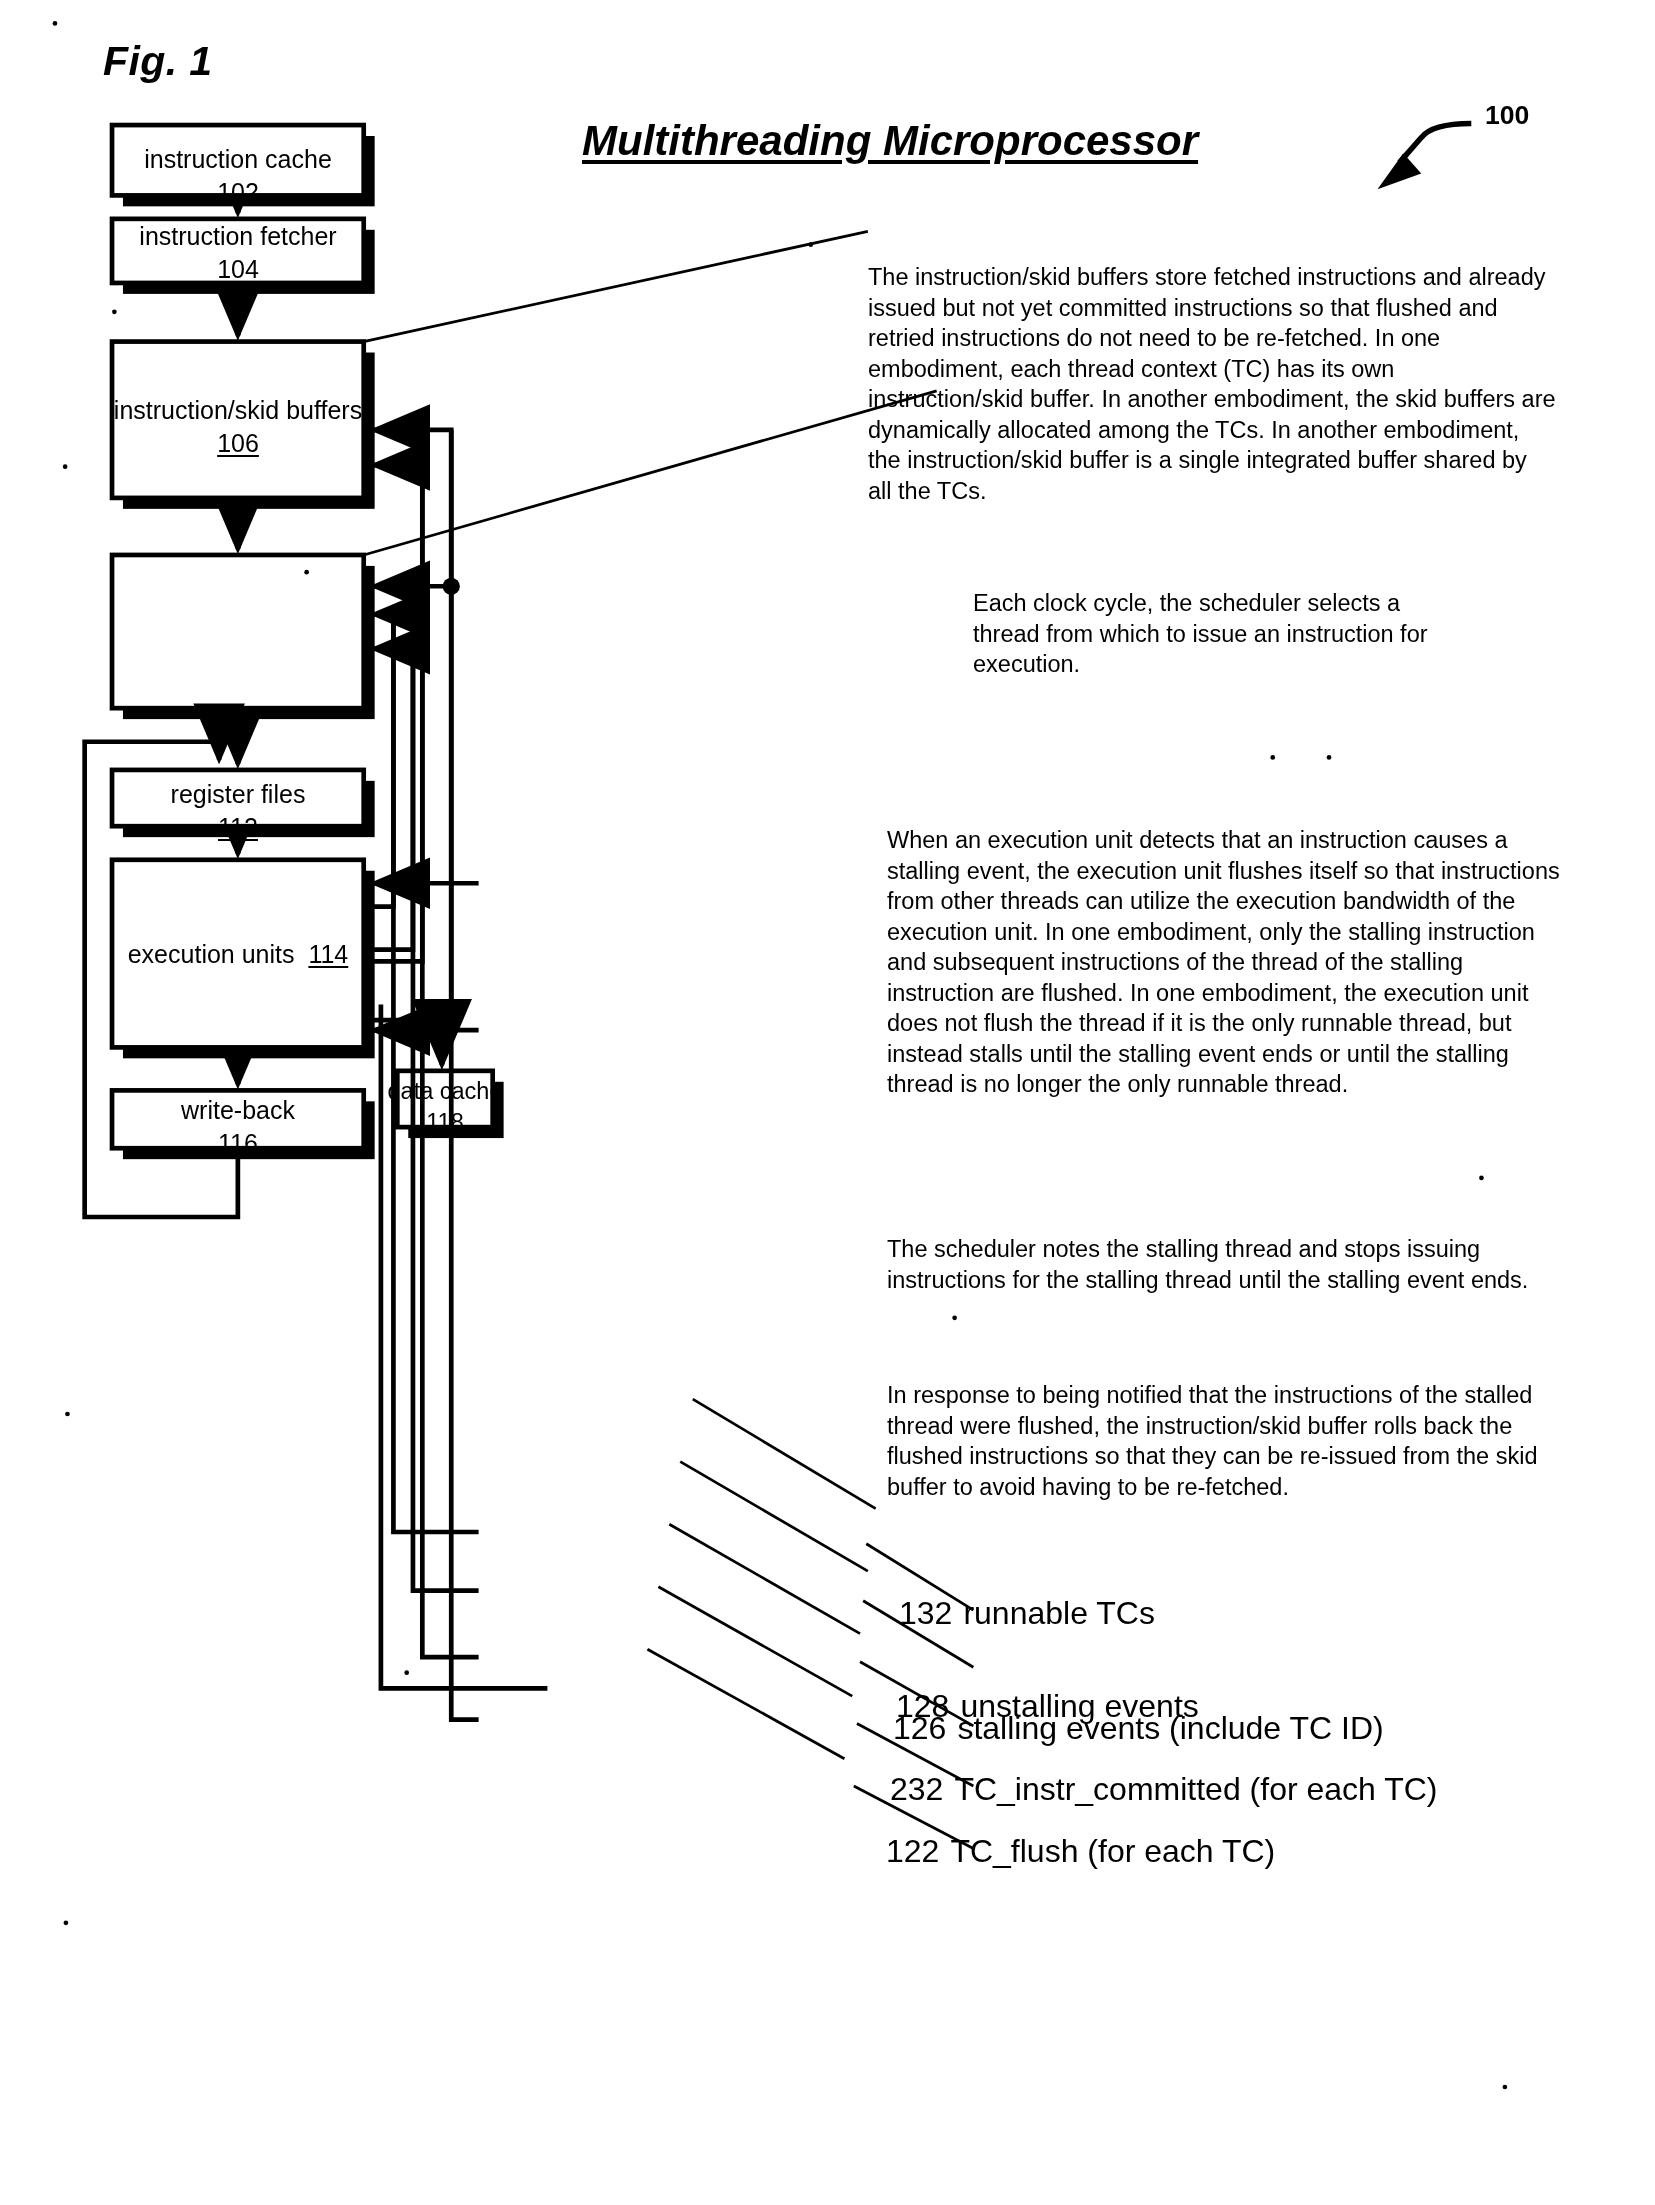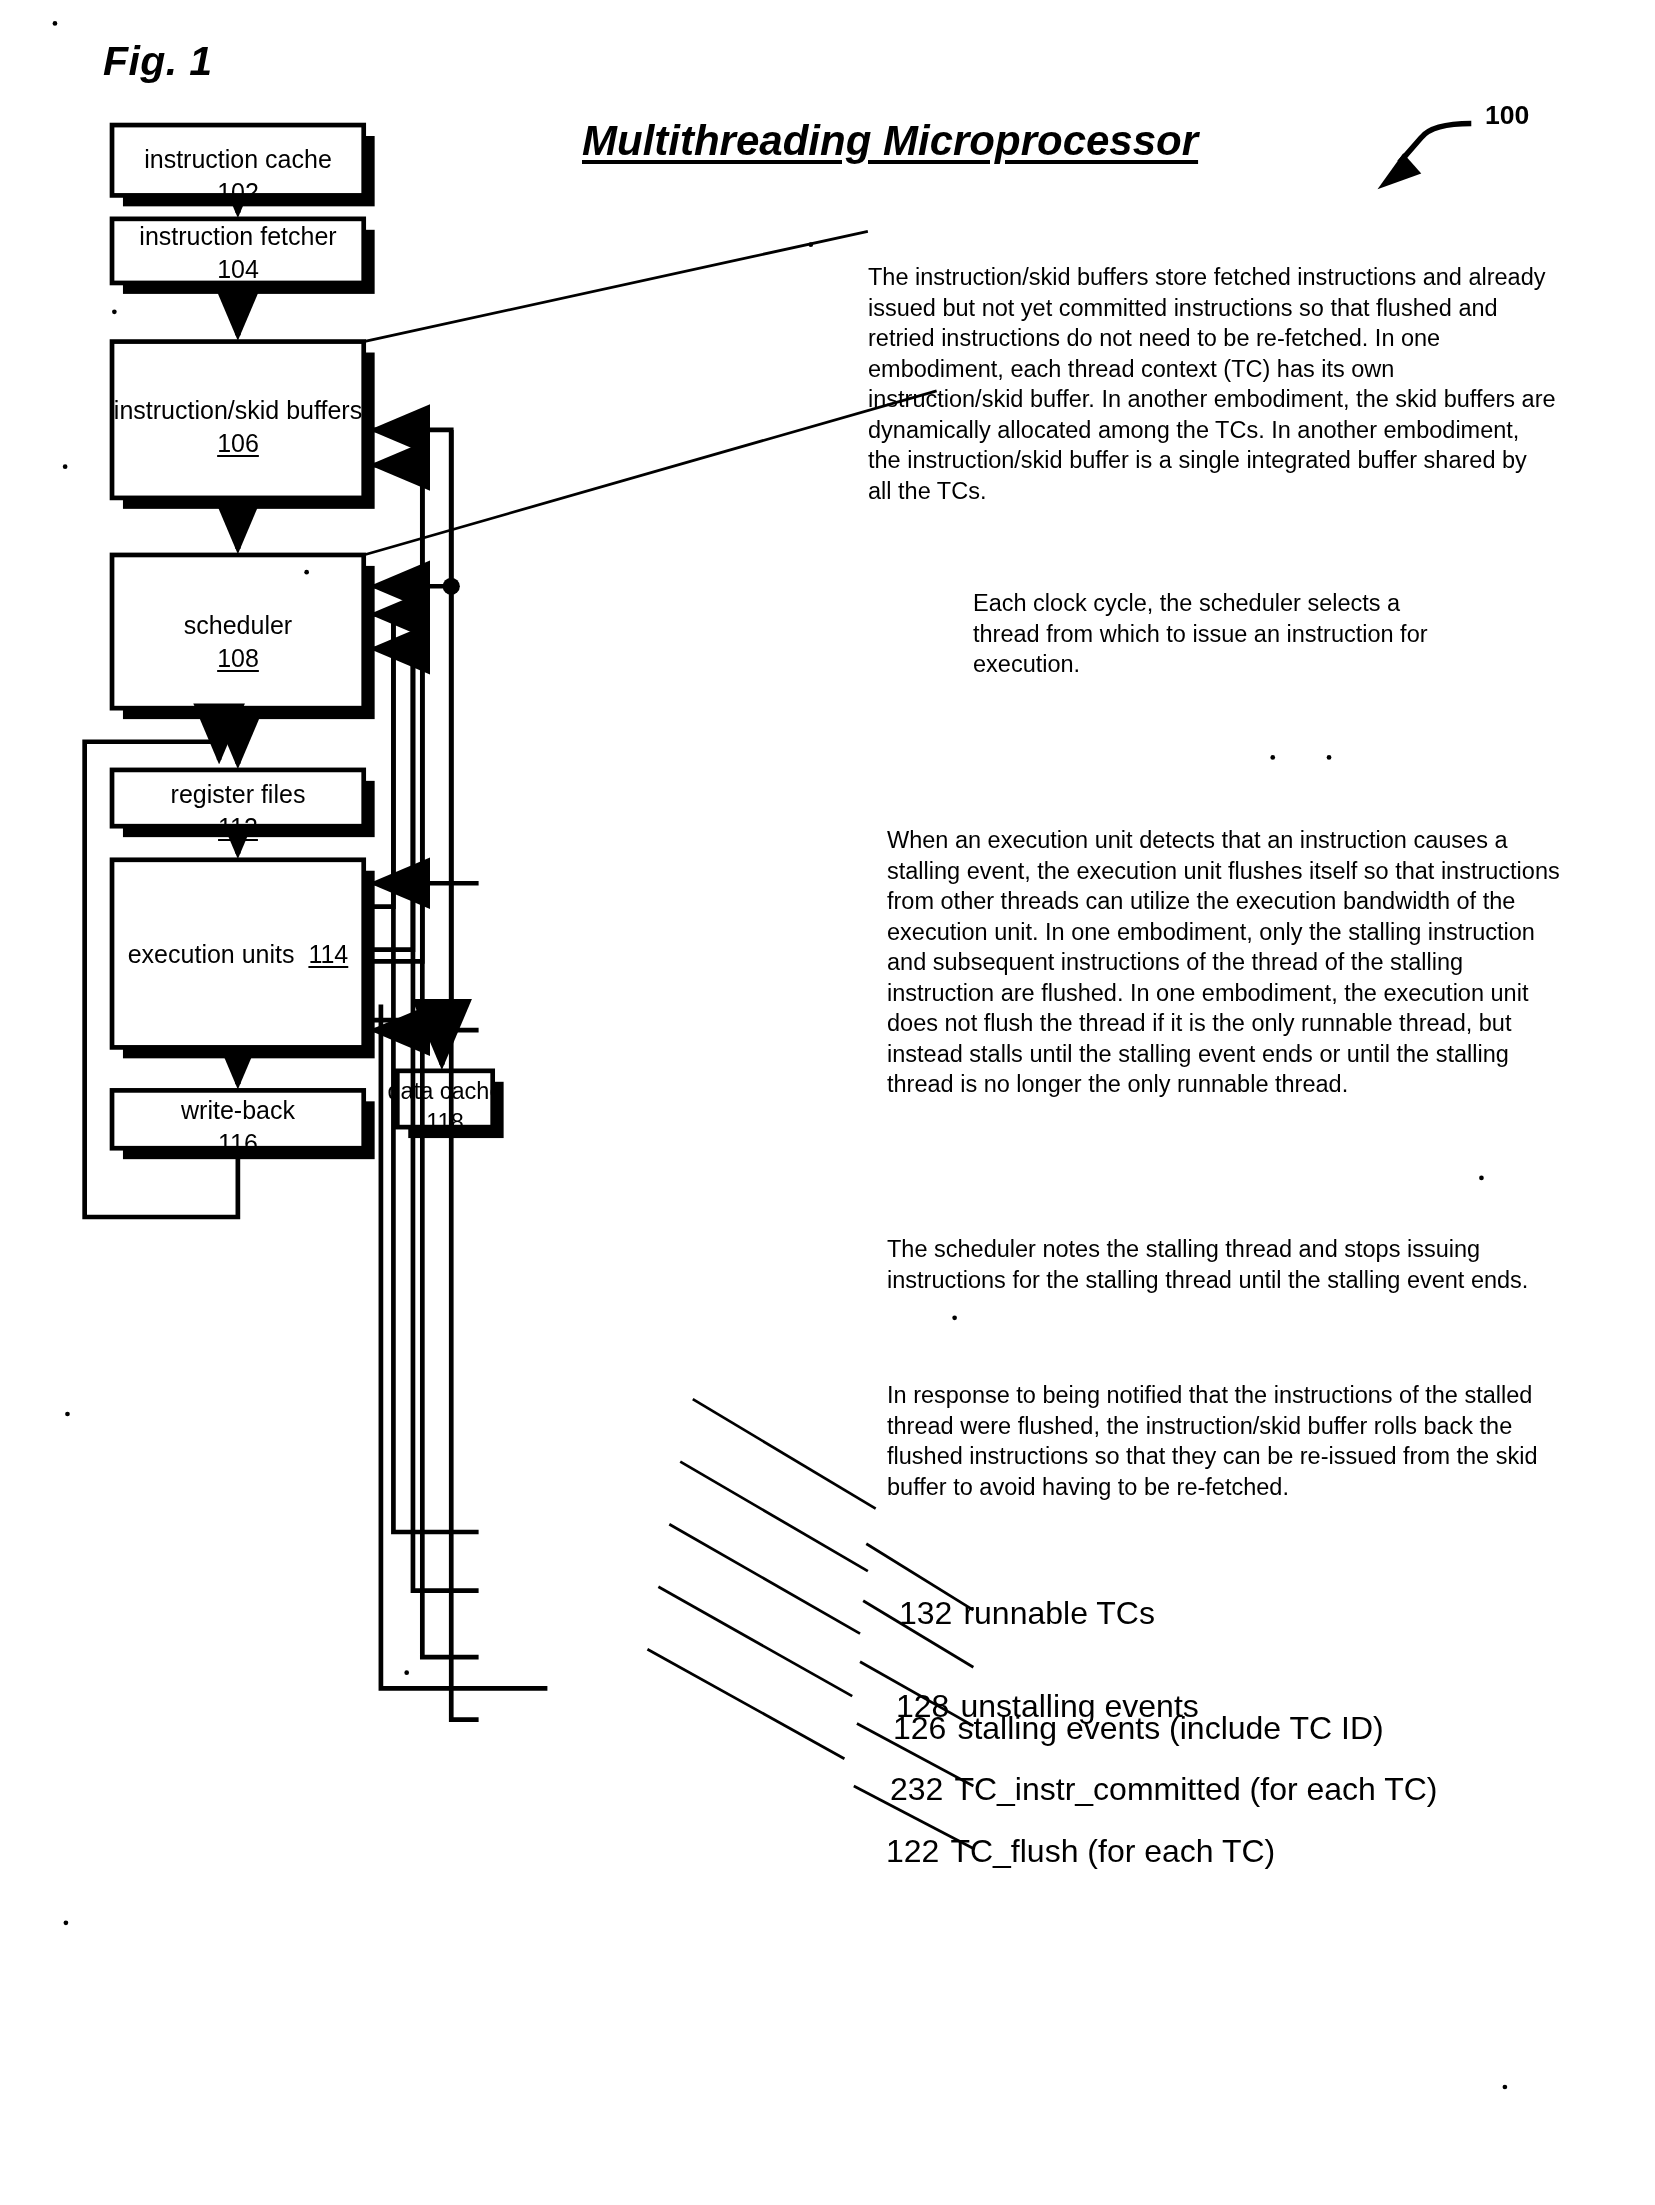--- a/index.html
+++ b/index.html
@@ -229,24 +229,20 @@
   <div class="box-text" style="left:112px; top:220px; width:252px;">
     <div>instruction fetcher</div>
     <div class="num">104</div>
   </div>
 
   <div class="box-text" style="left:112px; top:394px; width:252px;">
     <div>instruction/skid buffers</div>
     <div class="num">106</div>
   </div>
 
-  <div class="box-text" style="left:112px; top:609px; width:252px;">
-    <div>scheduler</div>
-    <div class="num">108</div>
-  </div>
 
   <div class="box-text" style="left:112px; top:778px; width:252px;">
     <div>register files</div>
     <div class="num">112</div>
   </div>
 
   <div class="box-text" style="left:112px; top:938px; width:252px;">
     <span>execution units</span><span>&nbsp;&nbsp;</span><span class="num">114</span>
   </div>
 

